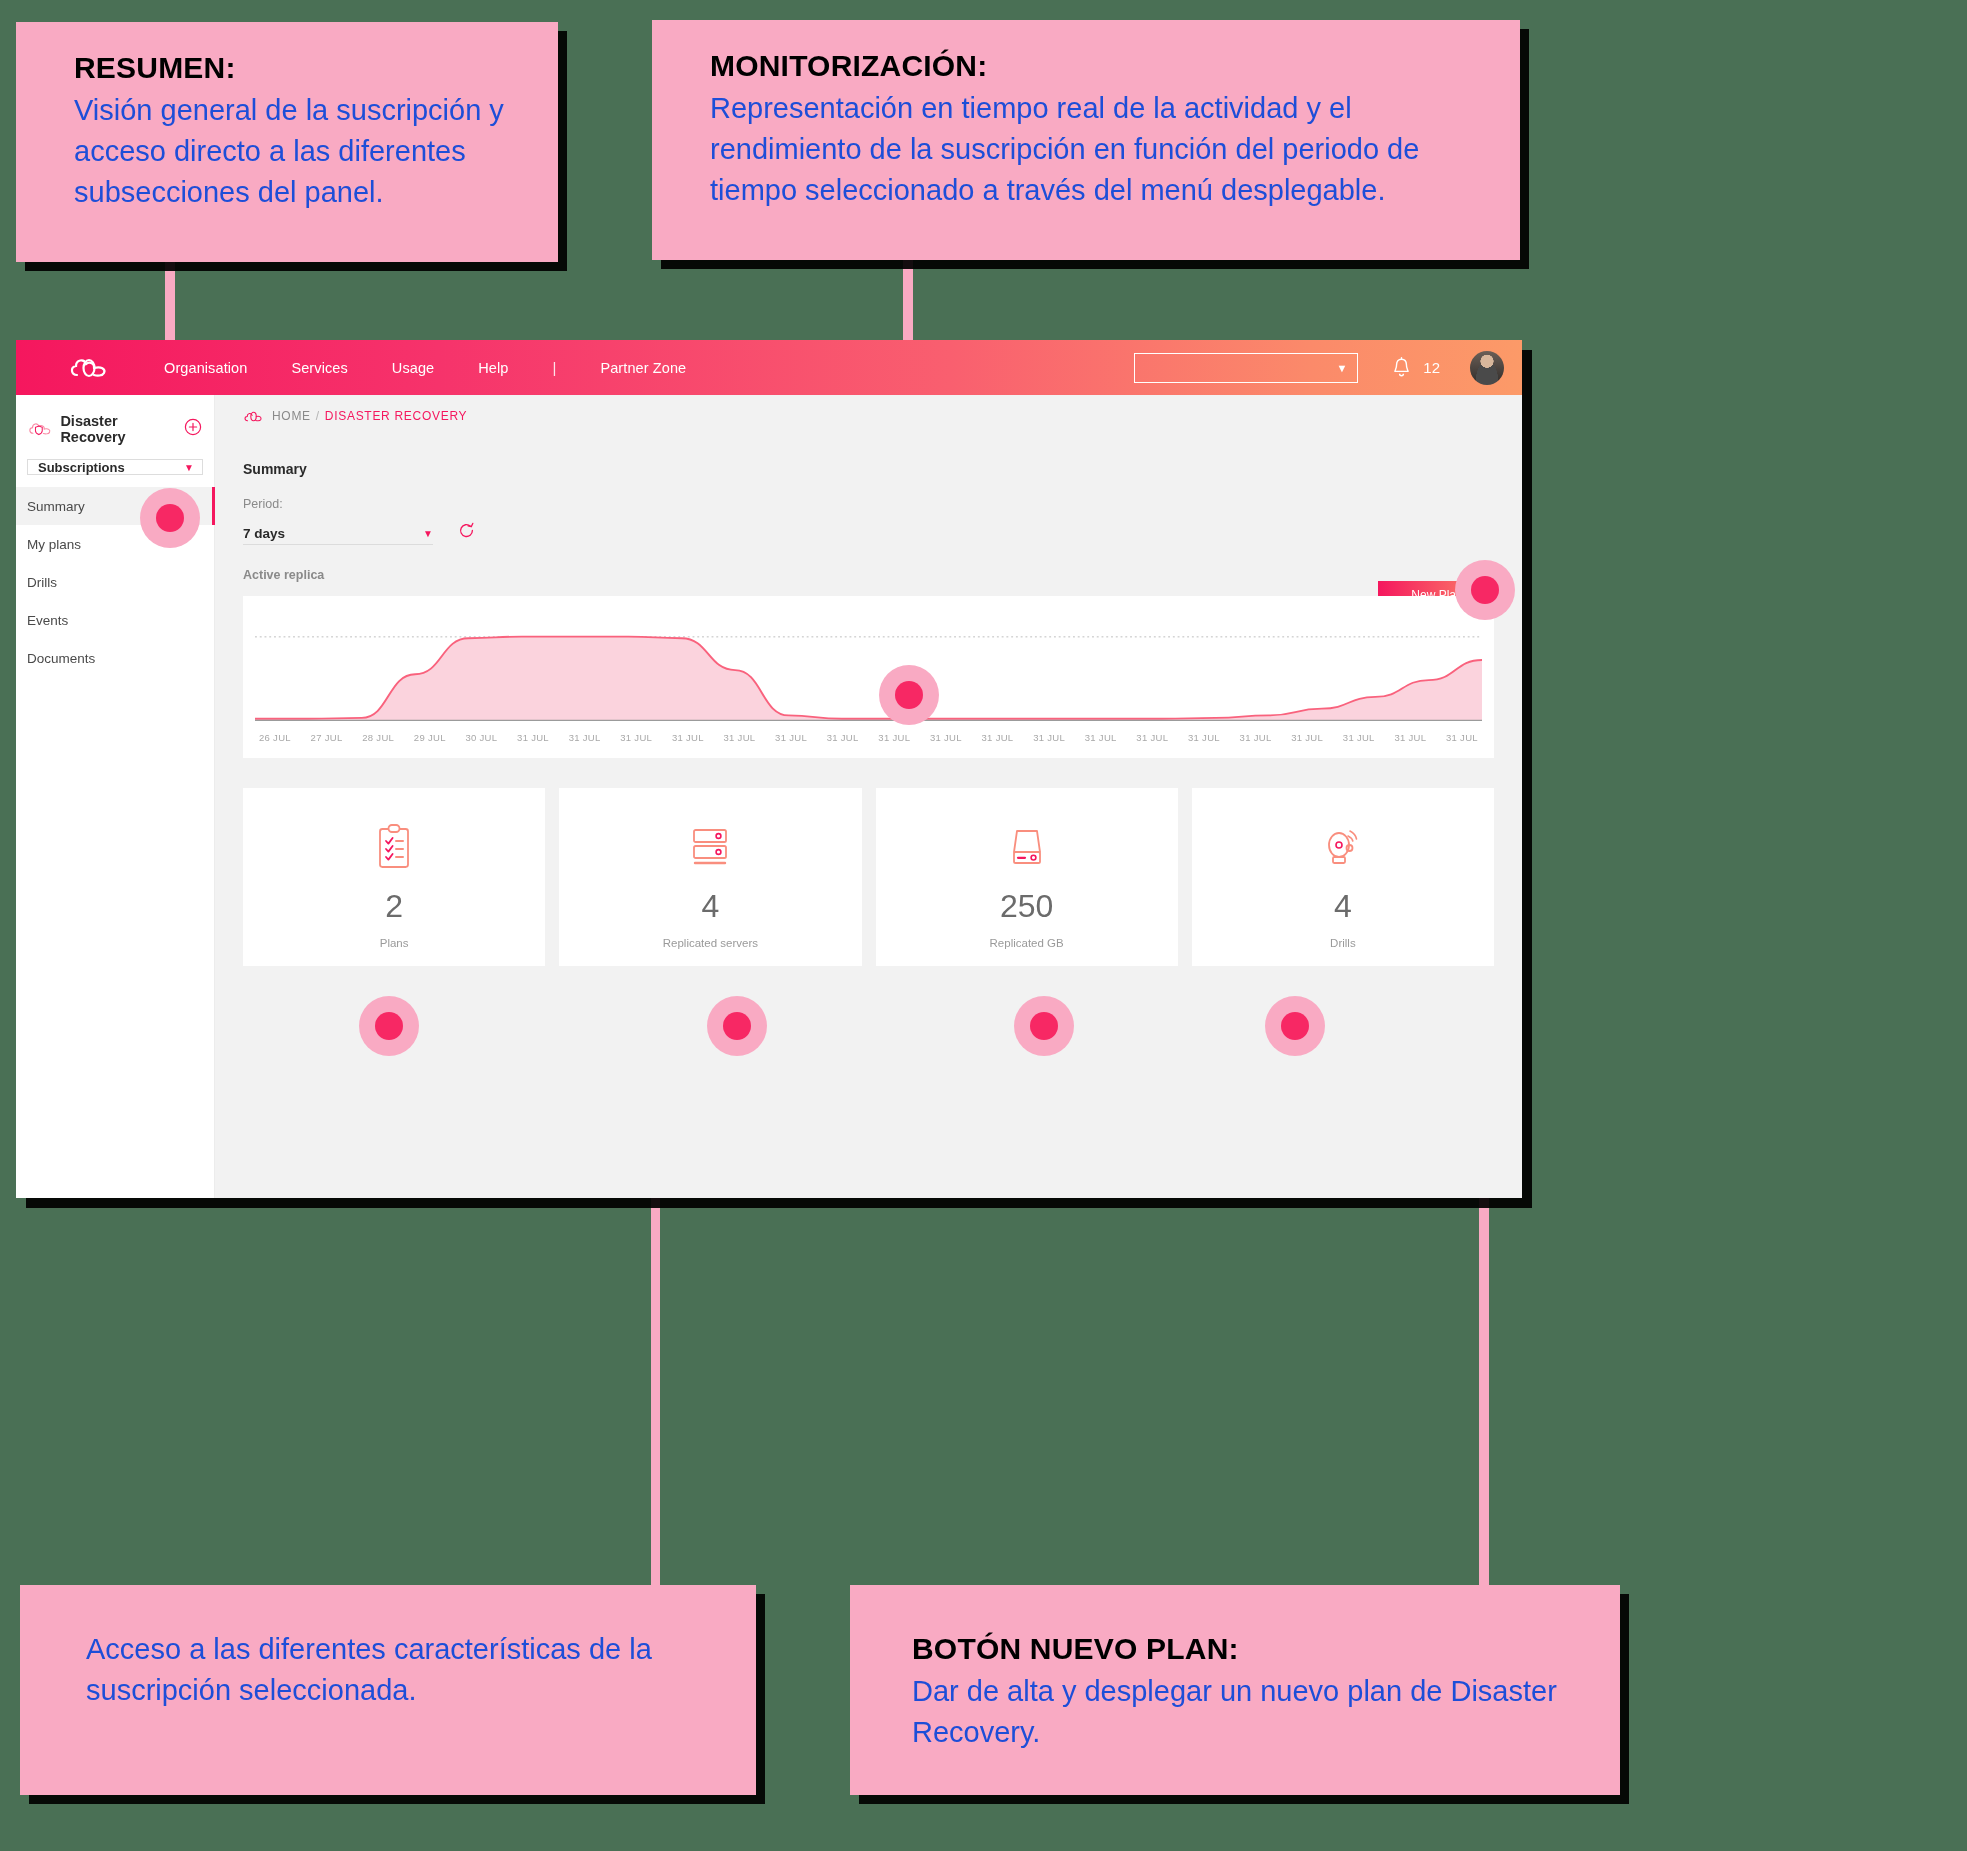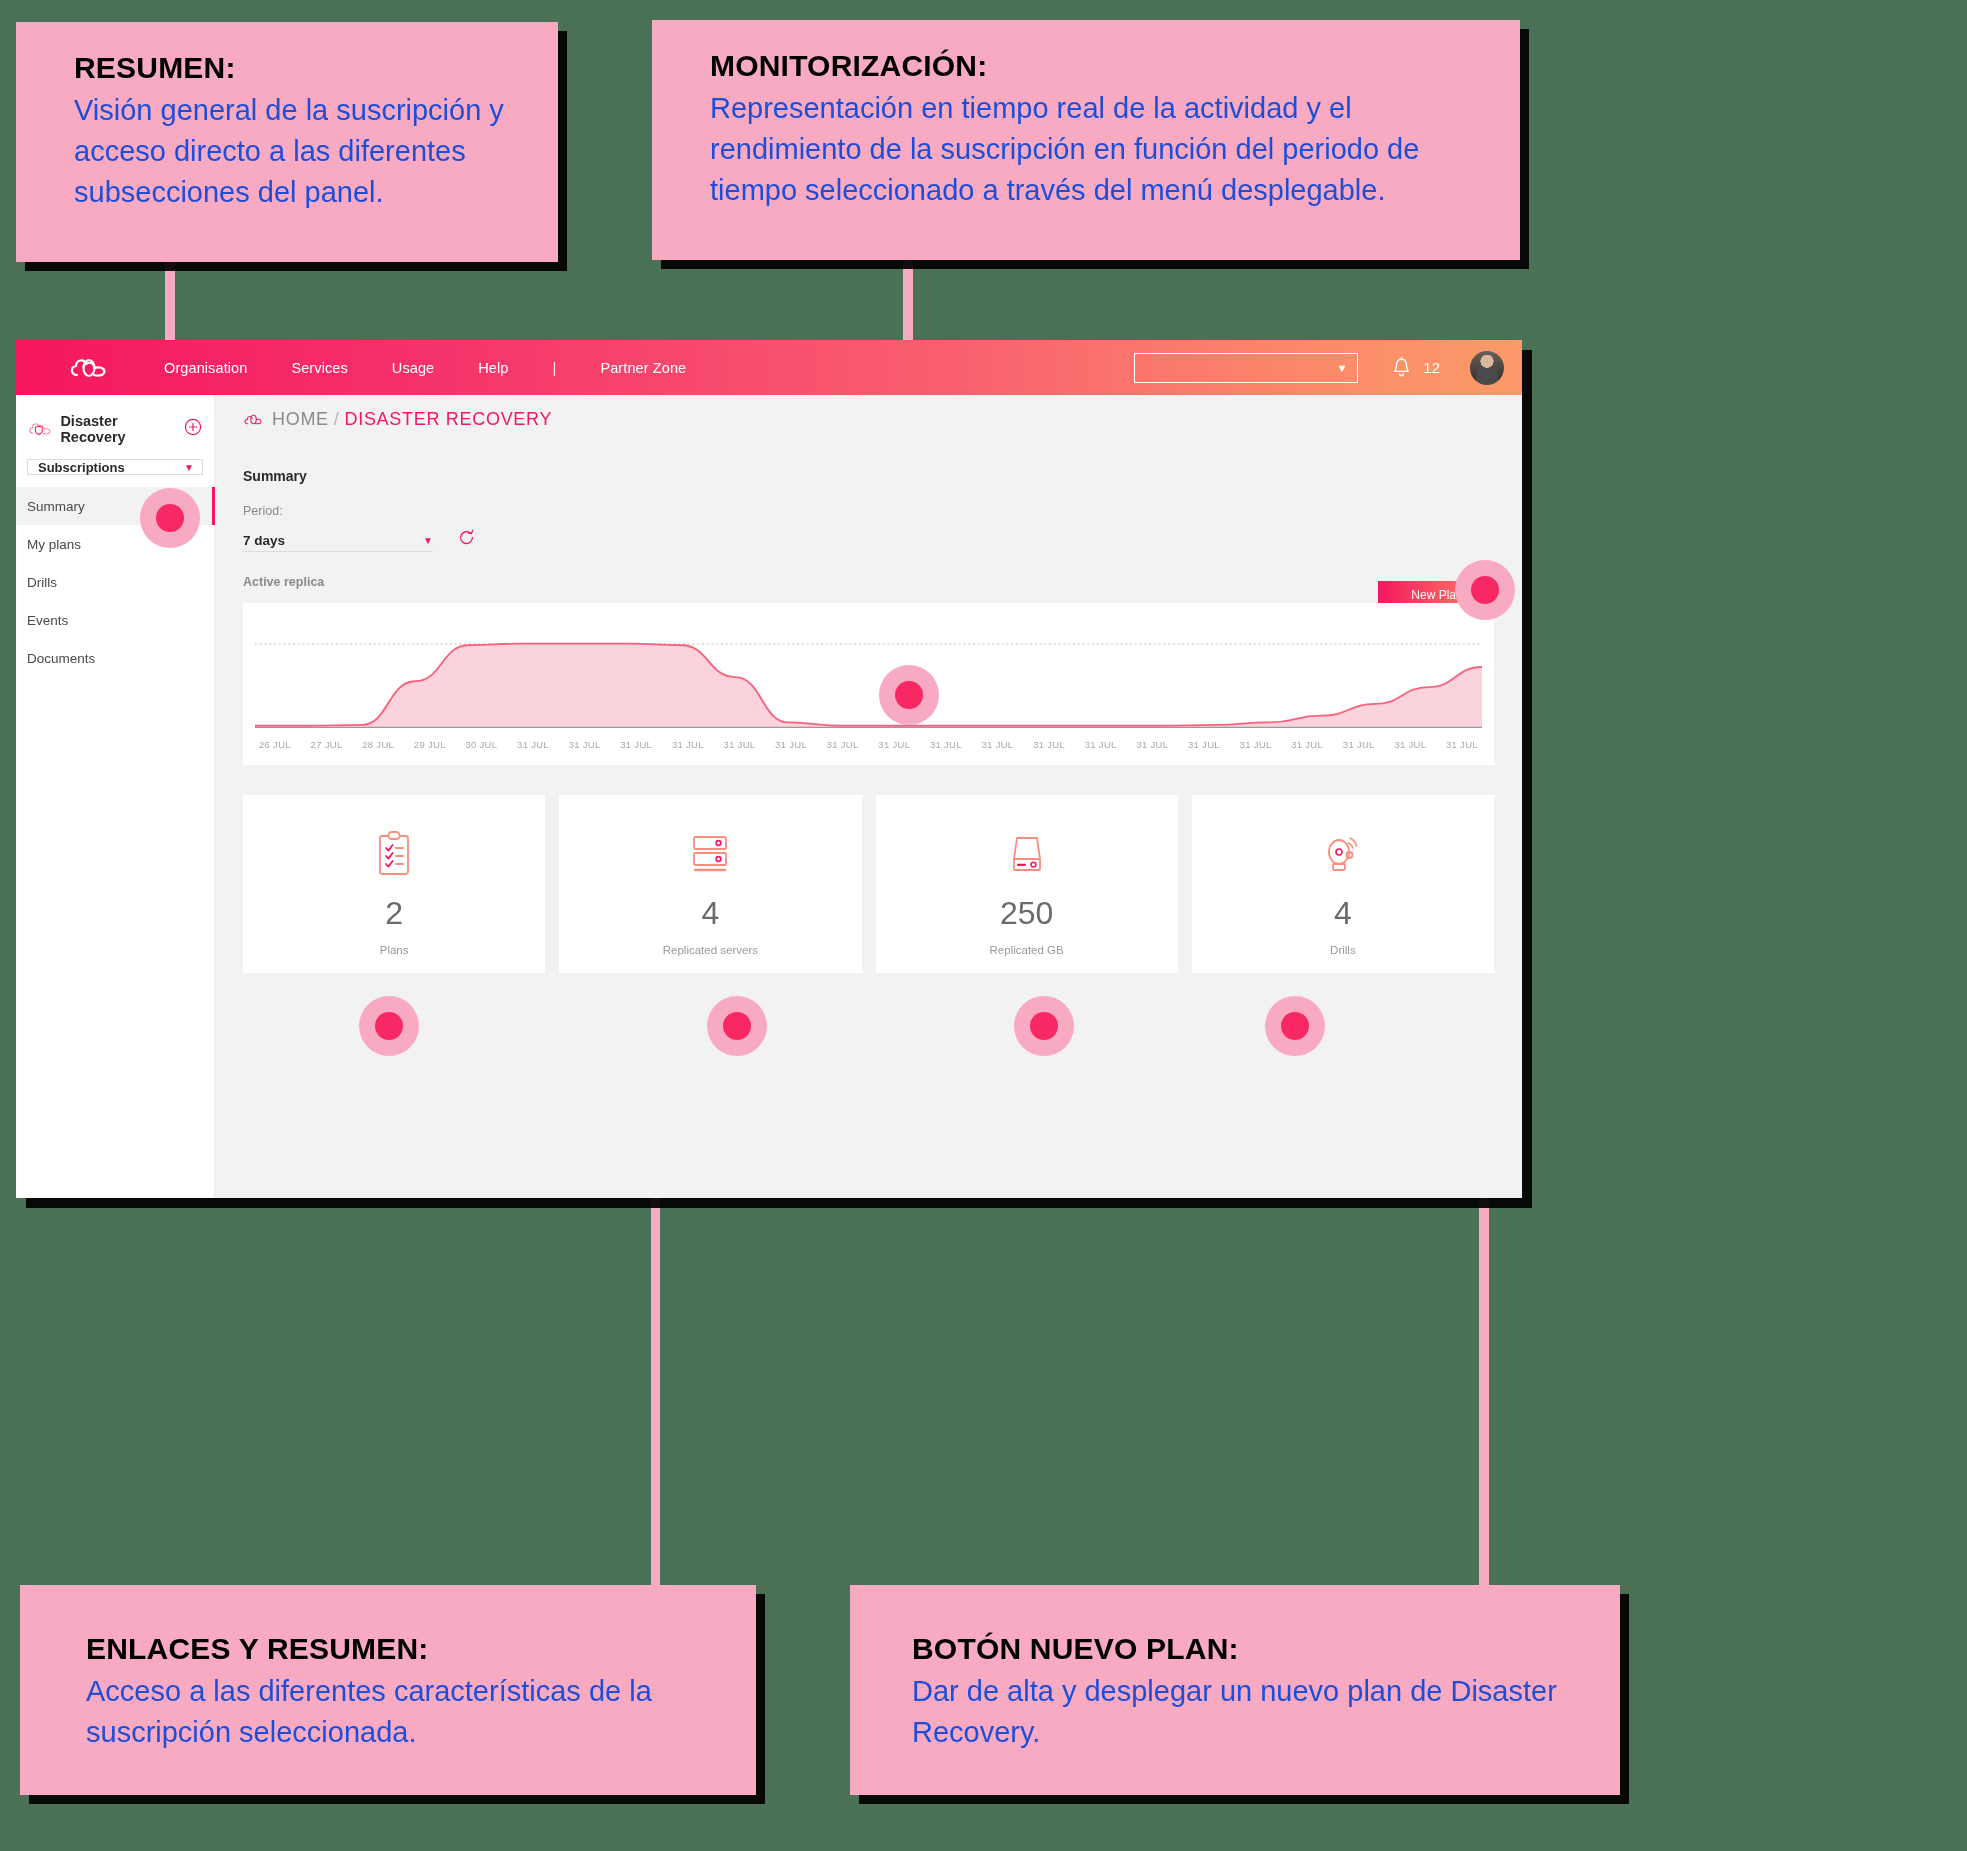--- a/index.html
+++ b/index.html
@@ -117,21 +117,21 @@
     position: relative;
   }
   .sb-item.active { background: #f2f2f2; }
   .sb-item.active::after {
     content:""; position:absolute; right:-1px; top:0; bottom:0; width:3px; background:#f5175e;
   }
   #sb-list { margin-top: 12px; }
 
   
   #main { flex: 1; background: #f2f2f2; padding: 14px 28px 0 28px; position: relative; }
-  #crumb { display: flex; align-items: center; font-size: 18px; letter-spacing: 0.7px; }
+  #crumb { display: flex; align-items: center; font-size: 12px; letter-spacing: 0.7px; }
   #crumb .home { color: #8a8a8a; margin-left: 9px; }
   #crumb .slash { color: #b5b5b5; margin: 0 5px; }
   #crumb .cur { color: #f5175e; }
 
   #sum-title { margin-top: 38px; font-size: 14px; font-weight: bold; color: #2a2a2a; }
   #period-label { margin-top: 20px; font-size: 12.5px; color: #8a8a8a; }
   #period-row { display: flex; align-items: center; margin-top: 10px; }
   #period-select {
     width: 190px; border-bottom: 1px solid #dcdcdc; padding-bottom: 3px;
     display: flex; align-items: center;
@@ -392,21 +392,20 @@
     <div class="c-title">RESUMEN:</div>
     <div class="c-body">Visión general de la suscripción y acceso directo a las diferentes subsecciones del panel.</div>
   </div>
 
   <div class="callout" id="callout-monitor">
     <div class="c-title">MONITORIZACIÓN:</div>
     <div class="c-body">Representación en tiempo real de la actividad y el rendimiento de la suscripción en función del periodo de tiempo seleccionado a través del menú desplegable.</div>
   </div>
 
   <div class="callout" id="callout-enlaces">
-    <div class="c-title">ENLACES Y RESUMEN:</div>
     <div class="c-body">Acceso a las diferentes características de la suscripción seleccionada.</div>
   </div>
 
   <div class="callout" id="callout-boton">
     <div class="c-title">BOTÓN NUEVO PLAN:</div>
     <div class="c-body">Dar de alta y desplegar un nuevo plan de Disaster Recovery.</div>
   </div>
 
   <div class="marker" style="left:140px; top:488px; width:60px; height:60px;">
       <div class="dot" style="width:28px;height:28px;"></div>

